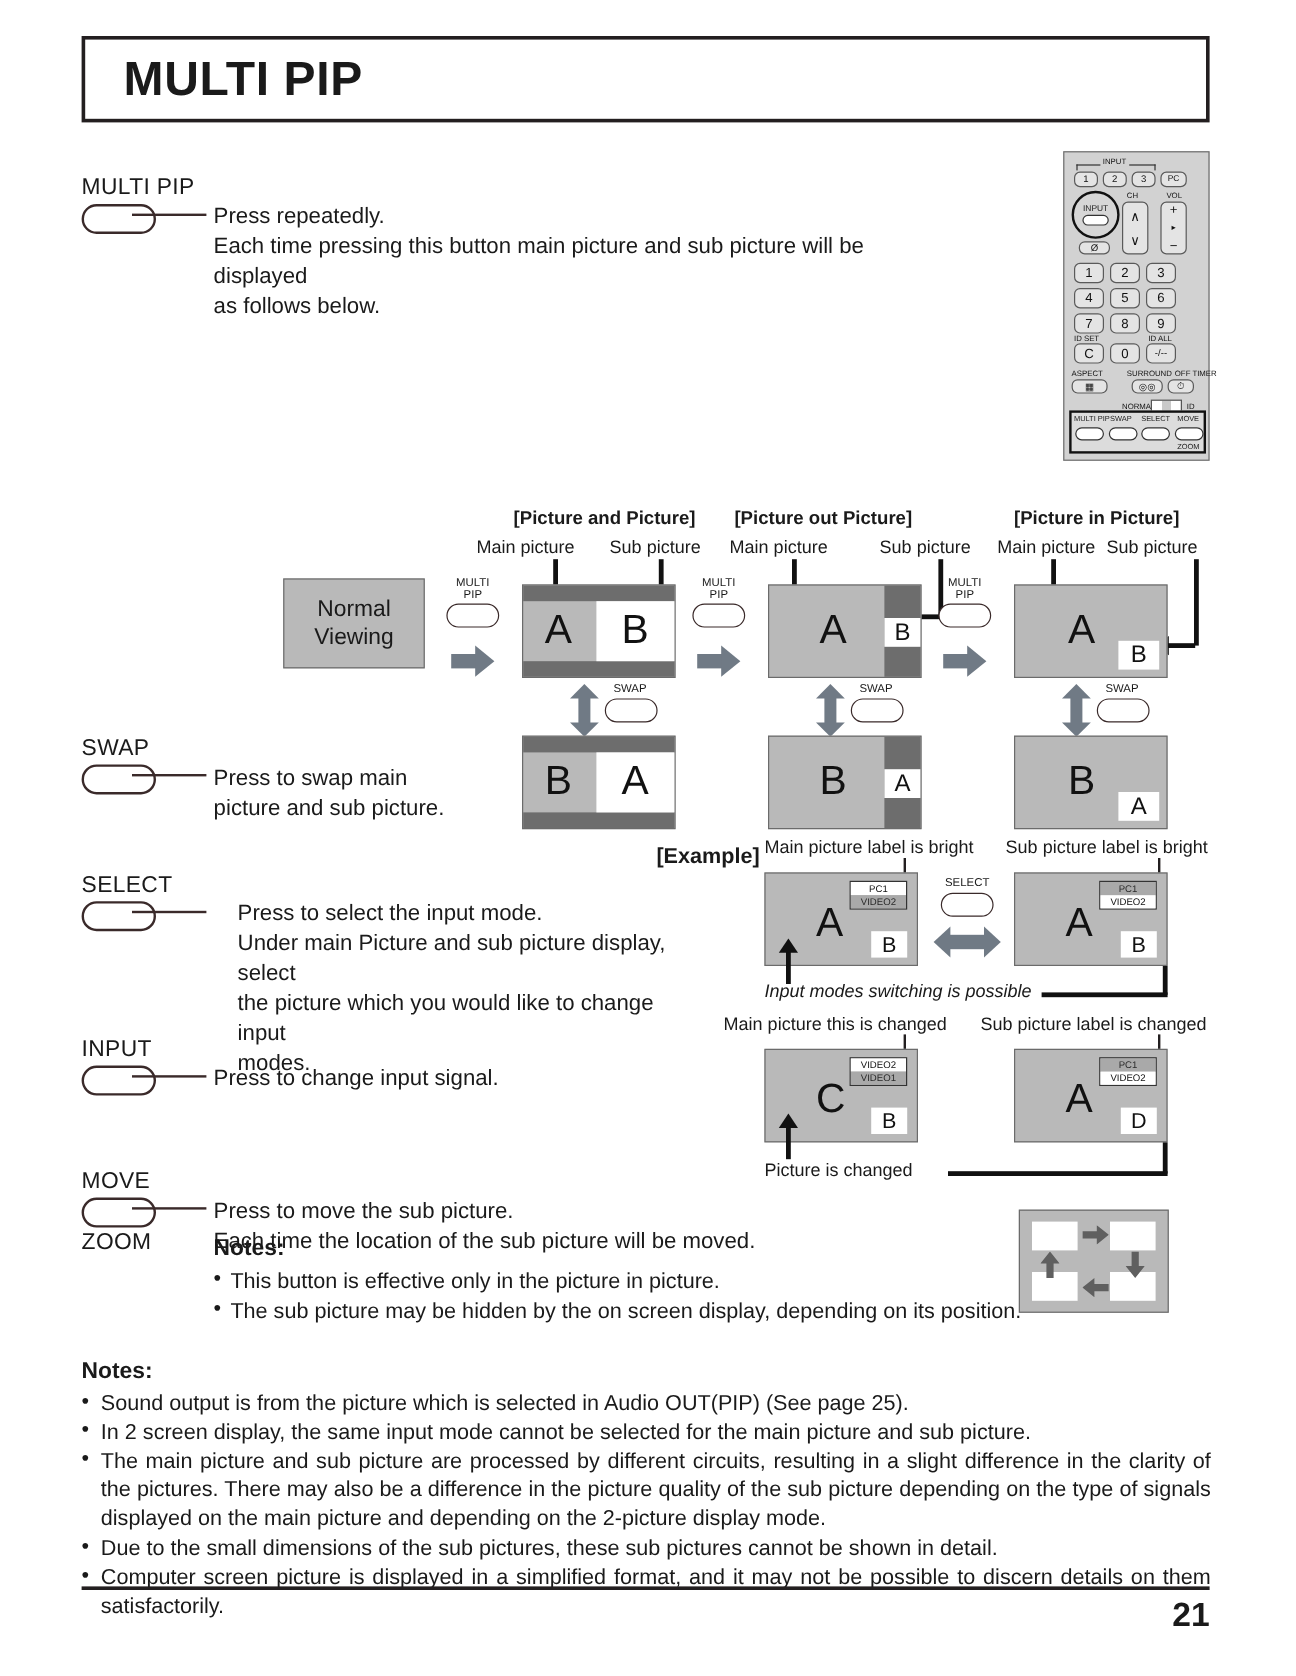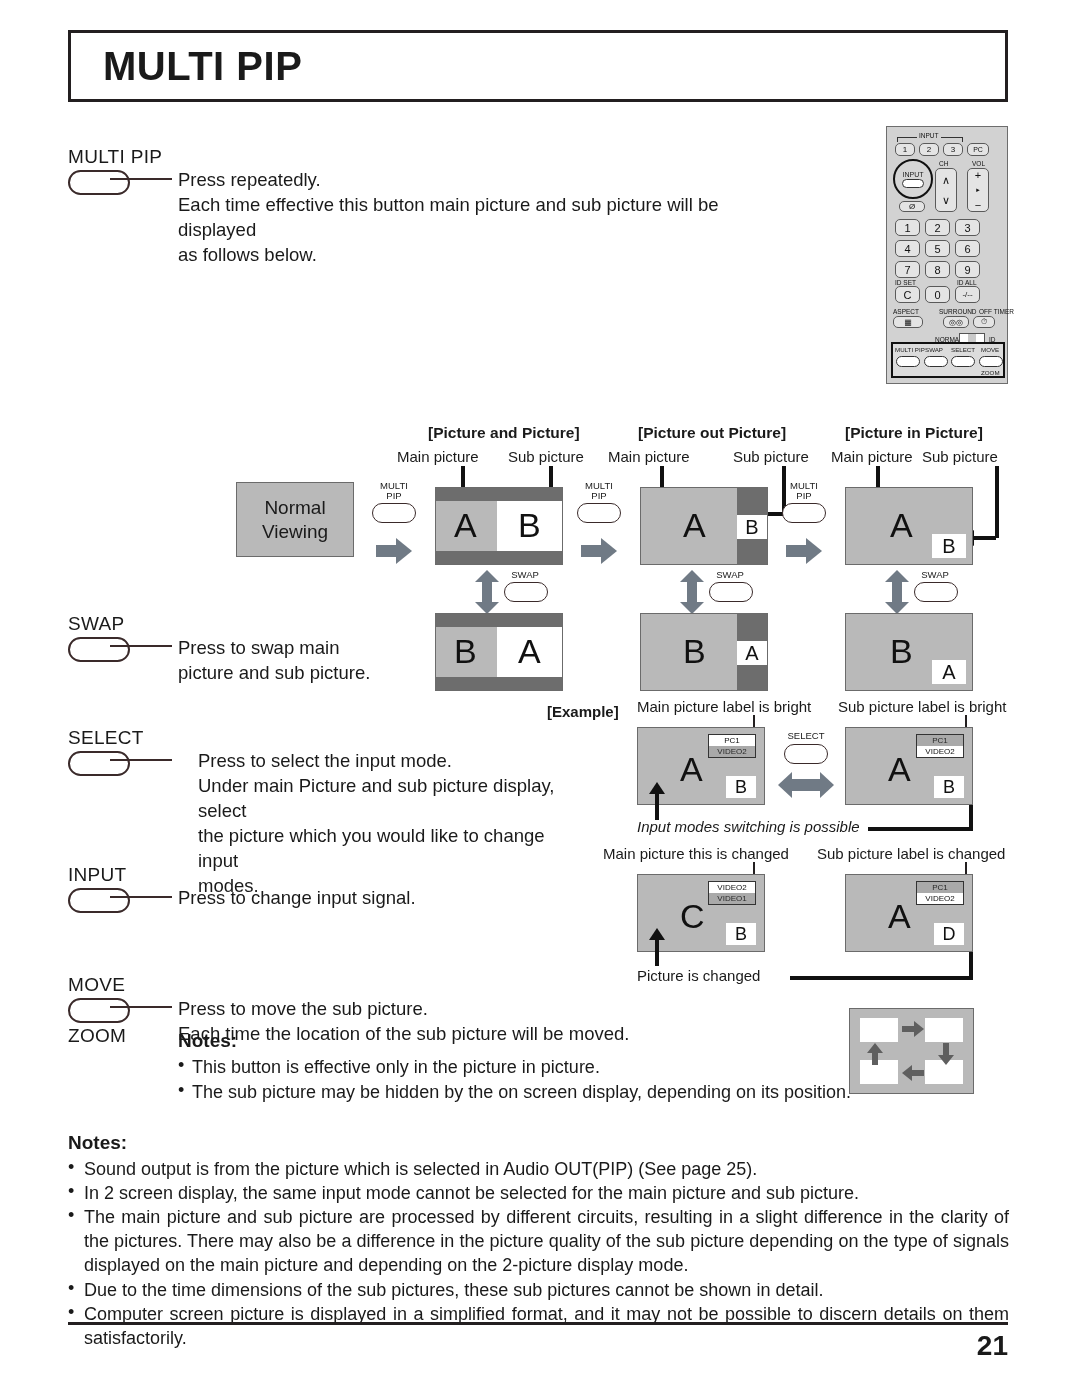--- a/index.html
+++ b/index.html
@@ -247,21 +247,21 @@
     line-height:11px;
   }
   .osd .r1, .osd .r2 { height:11px; }
   .osd .hot { background:#ffffff; color:#111; }
   .osd .cold { background:#a9a9a9; color:#2a2a2a; }
 
   .cap-small {
     position:absolute; font-size:15px; white-space:nowrap;
   }
   .example-tag {
-    position:absolute; font-size:15px; font-weight:bold;
+    position:absolute; font-size:18px; font-weight:bold;
   }
 
   
   .cl { position:absolute; background:#231f20; }
 
   
   .mz-panel {
     position:absolute;
     left:849px; top:1008px;
     width:125px; height:86px;
@@ -376,25 +376,25 @@
     <div class="bb-cap" style="left:88px; top:25px;">ZOOM</div>
   </div>
 </div>
 
 <div class="btn-group" style="left:68px; top:146px;">
   <div class="btn-label">MULTI PIP</div>
   <div class="pill btn-pill"></div>
 </div>
 <div class="lead-line" style="left:110px; top:178px; width:62px;"></div>
 <div class="desc" style="left:178px; top:167px; width:620px;">Press repeatedly.
-Each time effective this button main picture and sub picture will be displayed
+Each time pressing this button main picture and sub picture will be displayed
 as follows below.</div>
 
 <div class="hdr-mode" style="left:428px; top:424px;">[Picture and Picture]</div>
-<div class="hdr-mode" style="left:638px; top:424px;">[Picture out Picture]</div>
+<div class="hdr-mode" style="left:612px; top:424px;">[Picture out Picture]</div>
 <div class="hdr-mode" style="left:845px; top:424px;">[Picture in Picture]</div>
 
 <div class="hdr-pic" style="left:397px; top:448px;">Main picture</div>
 <div class="hdr-pic" style="left:508px; top:448px;">Sub picture</div>
 <div class="hdr-pic" style="left:608px; top:448px;">Main picture</div>
 <div class="hdr-pic" style="left:733px; top:448px;">Sub picture</div>
 <div class="hdr-pic" style="left:831px; top:448px;">Main picture</div>
 <div class="hdr-pic" style="left:922px; top:448px;">Sub picture</div>
 
 <div class="vline" style="left:461px; top:466px; height:28px;"></div>
@@ -642,19 +642,19 @@
 <div class="note-bullet" style="left:68px; top:1157px;">•</div>
 <div class="note-li" style="left:84px; top:1157px; width:920px;">Sound output is from the picture which is selected in Audio OUT(PIP) (See page 25).</div>
 
 <div class="note-bullet" style="left:68px; top:1181px;">•</div>
 <div class="note-li" style="left:84px; top:1181px; width:920px;">In 2 screen display, the same input mode cannot be selected for the main picture and sub picture.</div>
 
 <div class="note-bullet" style="left:68px; top:1205px;">•</div>
 <div class="note-li" style="left:84px; top:1205px; width:925px; text-align:justify;">The main picture and sub picture are processed by different circuits, resulting in a slight difference in the clarity of the pictures. There may also be a difference in the picture quality of the sub picture depending on the type of signals displayed on the main picture and depending on the 2-picture display mode.</div>
 
 <div class="note-bullet" style="left:68px; top:1278px;">•</div>
-<div class="note-li" style="left:84px; top:1278px; width:920px;">Due to the time dimensions of the sub pictures, these sub pictures cannot be shown in detail.</div>
+<div class="note-li" style="left:84px; top:1278px; width:920px;">Due to the small dimensions of the sub pictures, these sub pictures cannot be shown in detail.</div>
 
 <div class="note-bullet" style="left:68px; top:1302px;">•</div>
 <div class="note-li" style="left:84px; top:1302px; width:925px; text-align:justify;">Computer screen picture is displayed in a simplified format, and it may not be possible to discern details on them satisfactorily.</div>
 
 <div class="footer-rule"></div>
 <div class="page-no">21</div>
 
 </body></html>

